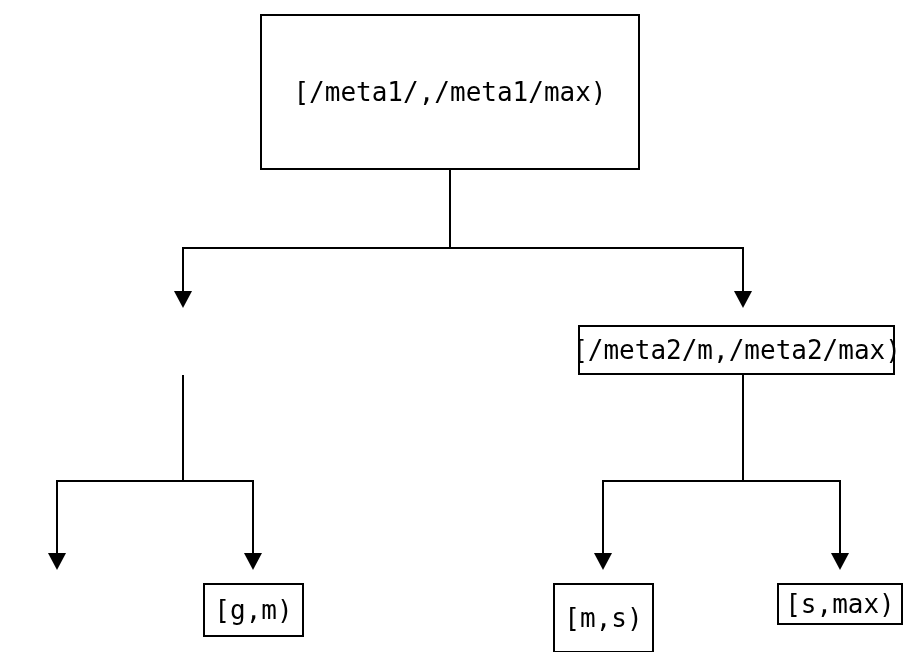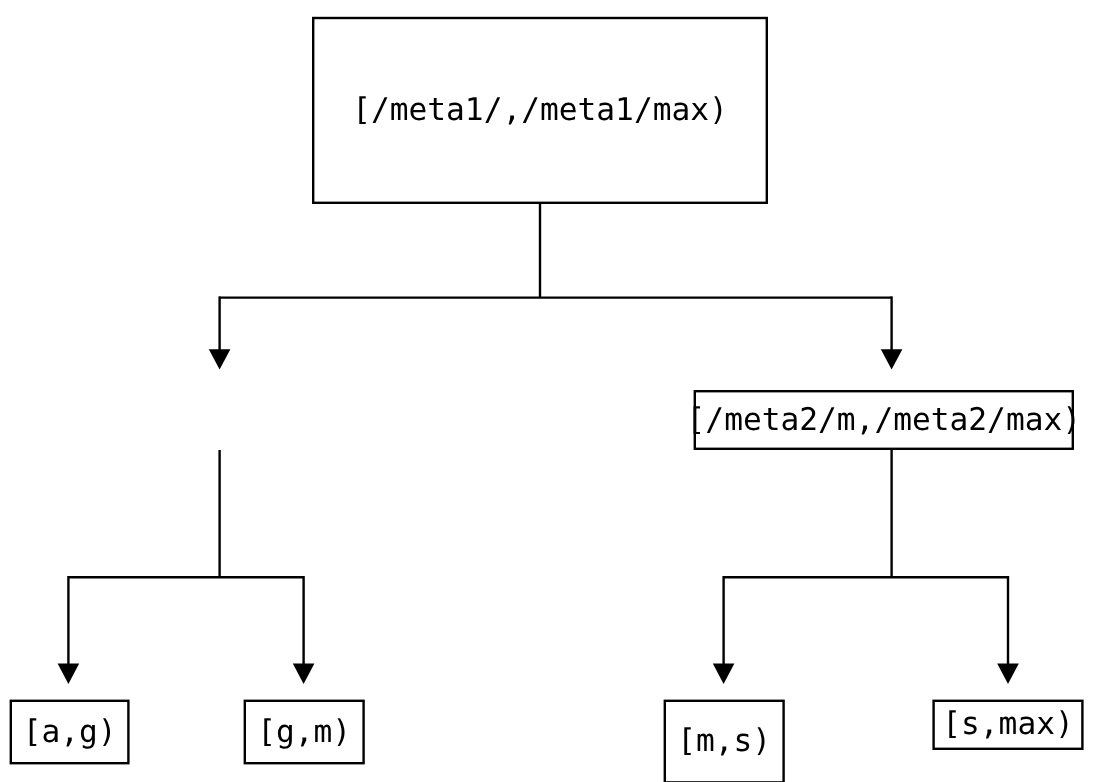--- a/index.html
+++ b/index.html
@@ -82,23 +82,20 @@
 
   <div class="node node-root">
     <span>[/meta1/,/meta1/max)</span>
   </div>
 
 
   <div class="node node-right">
     <span>[/meta2/m,/meta2/max)</span>
   </div>
 
-  <div class="node leaf-0">
-    <span>[a,g)</span>
-  </div>
 
   <div class="node leaf-1">
     <span>[g,m)</span>
   </div>
 
   <div class="node leaf-2">
     <span>[m,s)</span>
   </div>
 
   <div class="node leaf-3">

